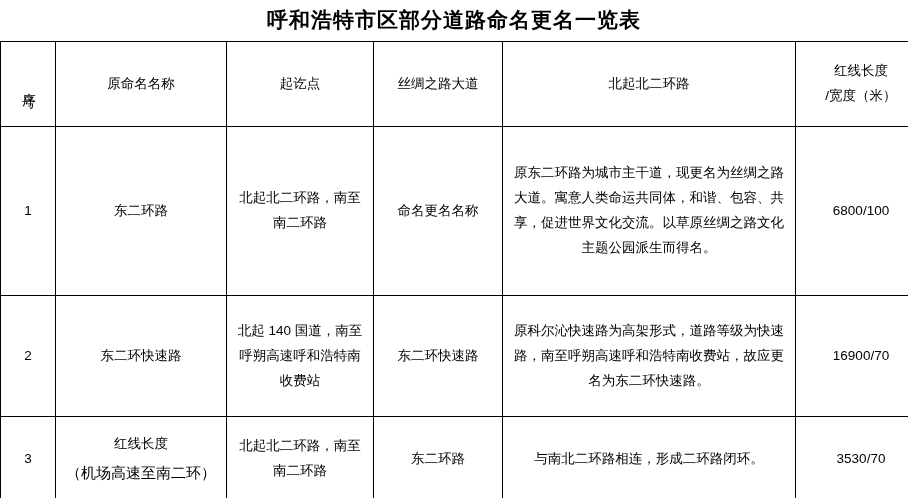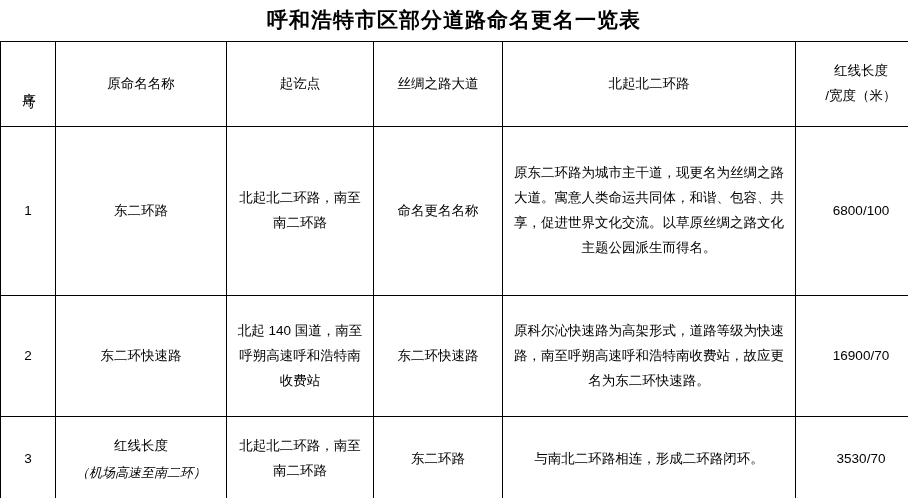--- a/index.html
+++ b/index.html
@@ -72,23 +72,22 @@
     text-orientation: upright;
     letter-spacing: 3px;
     display: inline-block;
     line-height: 1.1;
   }
   .row-tall td { height: 160px; }
   .row-mid td  { height: 112px; }
   .row-short td{ height: 76px; }
   .sub-line {
     display: block;
-    font-size: 13px;
+    font-size: 15px;
     margin-top: 2px;
-    font-style: italic;
   }
   .nowrap-small { white-space: nowrap; }
 </style>
 </head>
 <body>
 
 <div class="page">
 
   <div class="doc-title">呼和浩特市区部分道路命名更名一览表</div>
 

